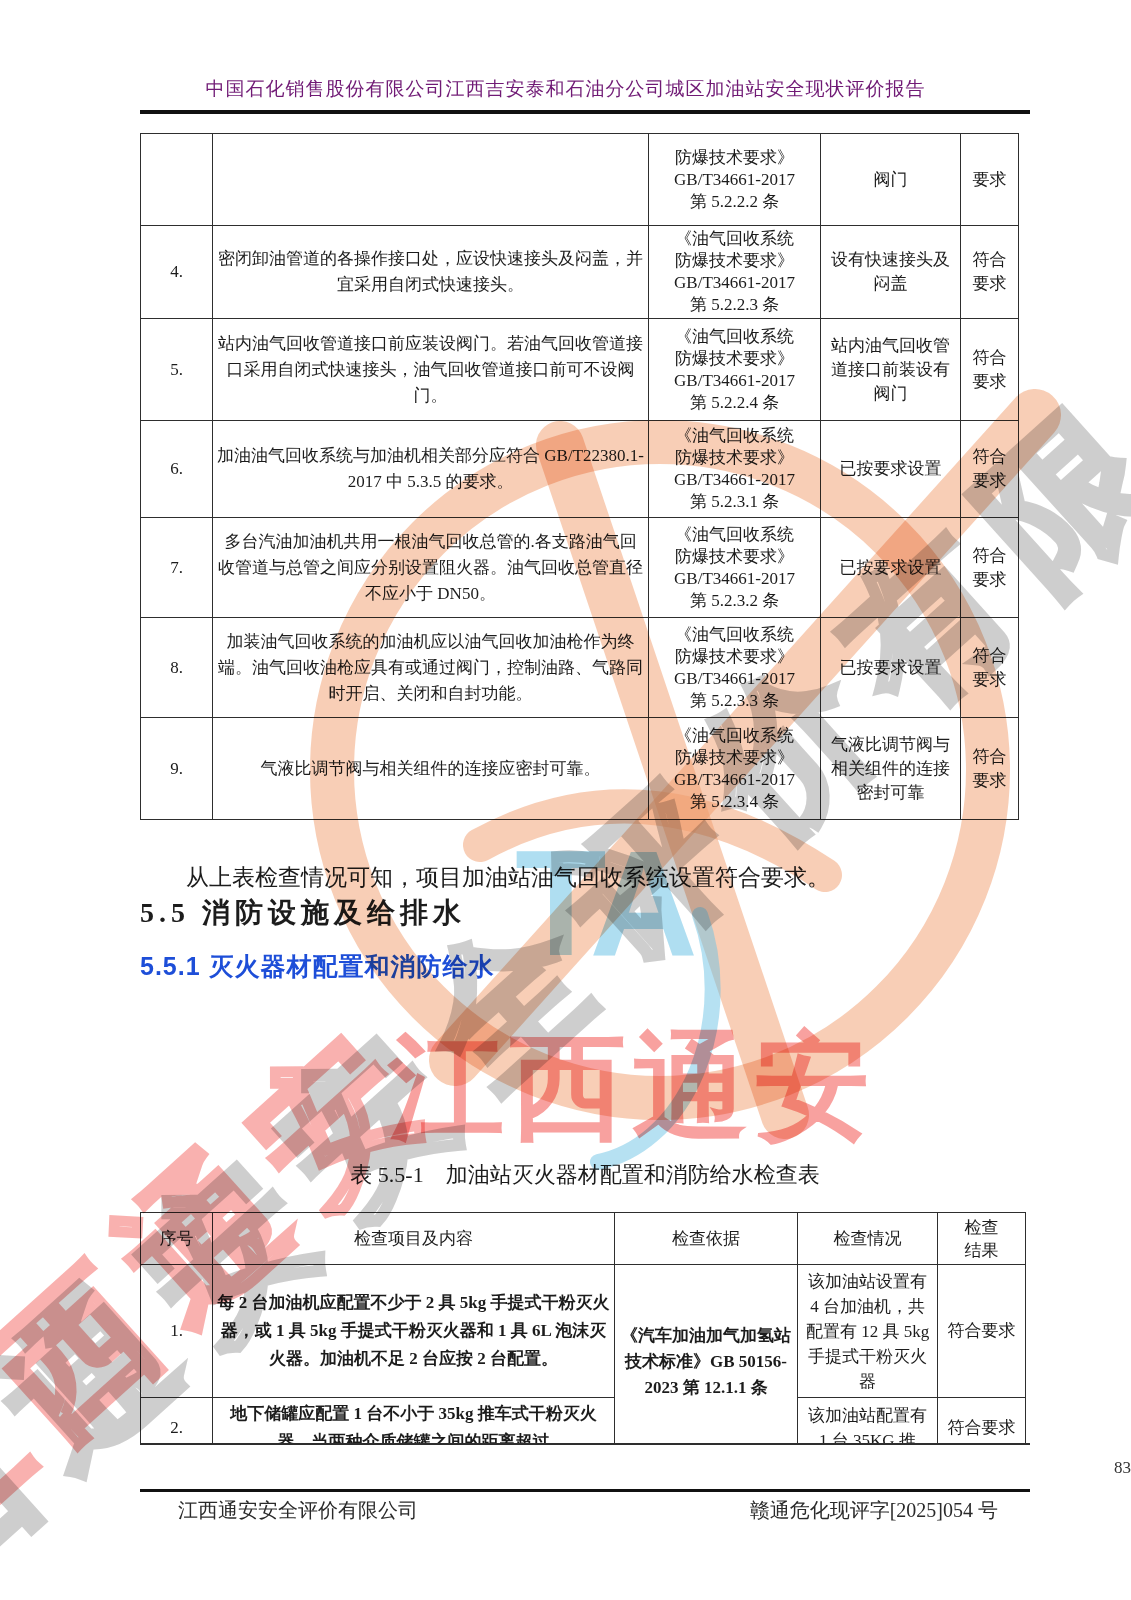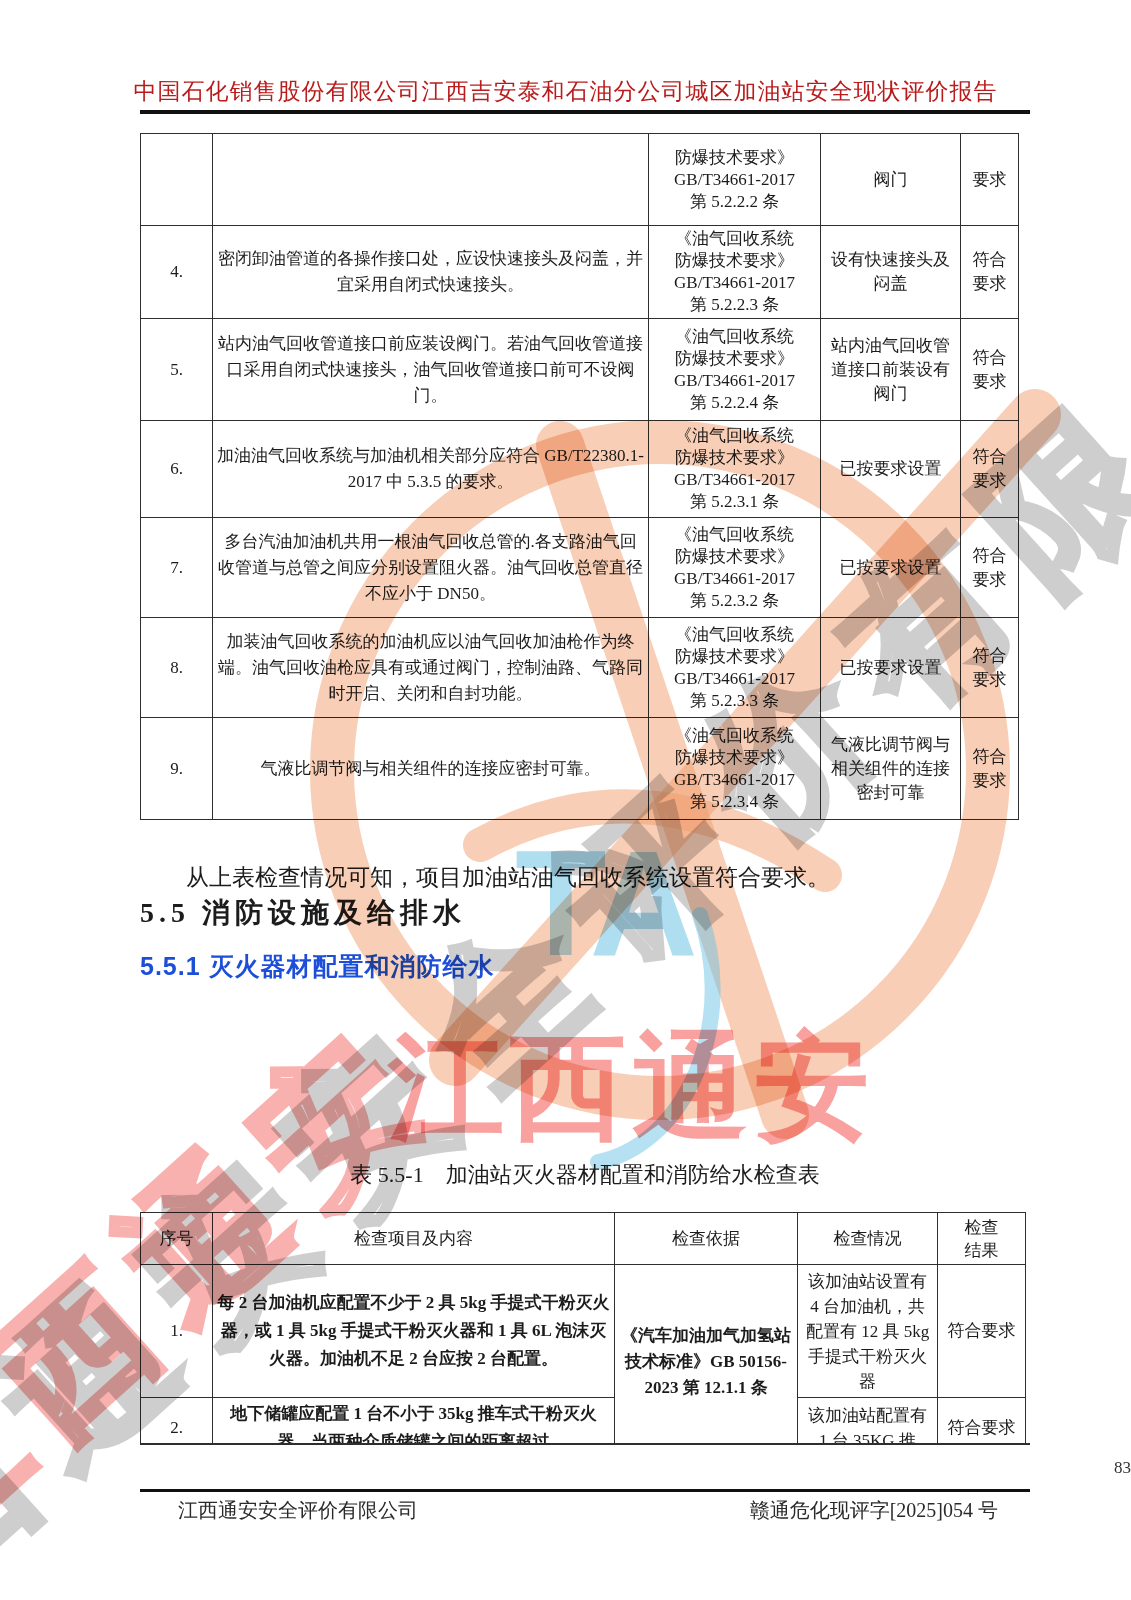--- a/index.html
+++ b/index.html
@@ -8,21 +8,21 @@
     width:1131px;height:1600px;
     margin:0 auto;
     background:#ffffff;
     overflow:hidden;
     font-family:"Liberation Serif", serif;
     color:#1c1c1c;
   }
   
   .doc-header{
     position:absolute;left:0;top:76px;width:100%;
-    text-align:center;font-size:23px;letter-spacing:1px;color:#b91c1c;
+    text-align:center;font-size:19px;letter-spacing:1px;color:#701a75;
   }
   .header-rule{
     position:absolute;left:140px;top:110px;width:890px;height:4px;
     background:#111;
   }
   
   table.rpt{
     border-collapse:collapse;table-layout:fixed;width:806px;
     font-size:17px;line-height:26px;color:#1c1c1c;
   }

